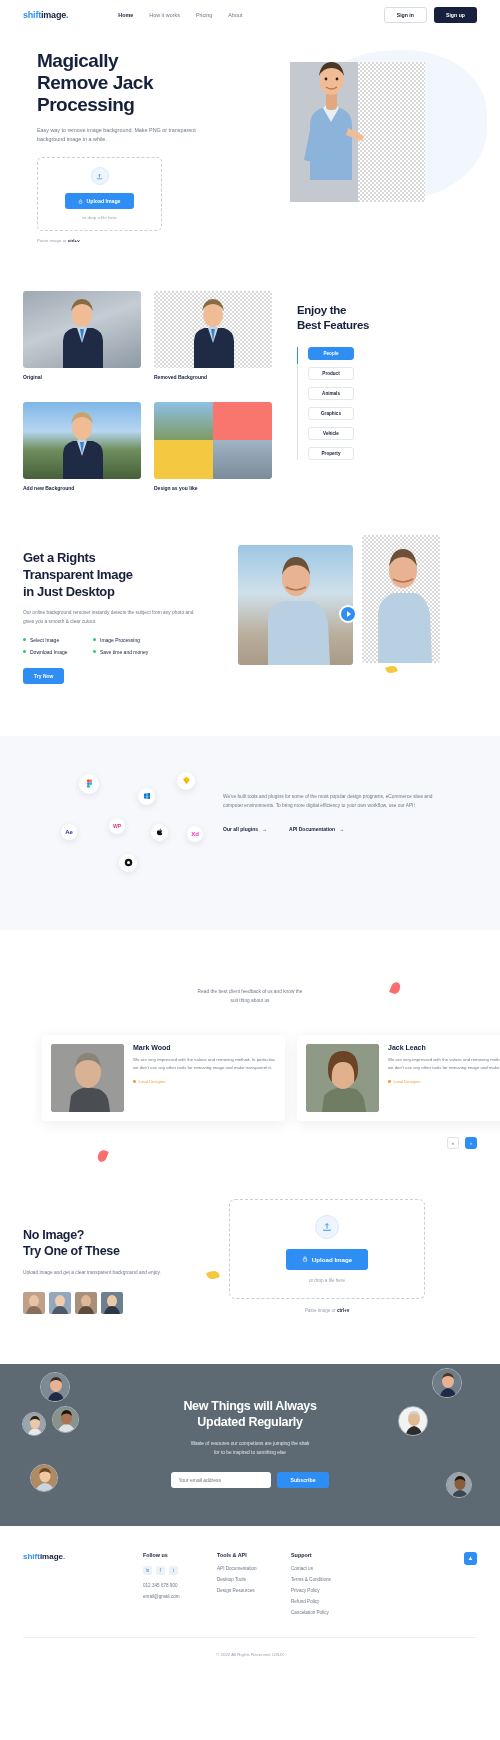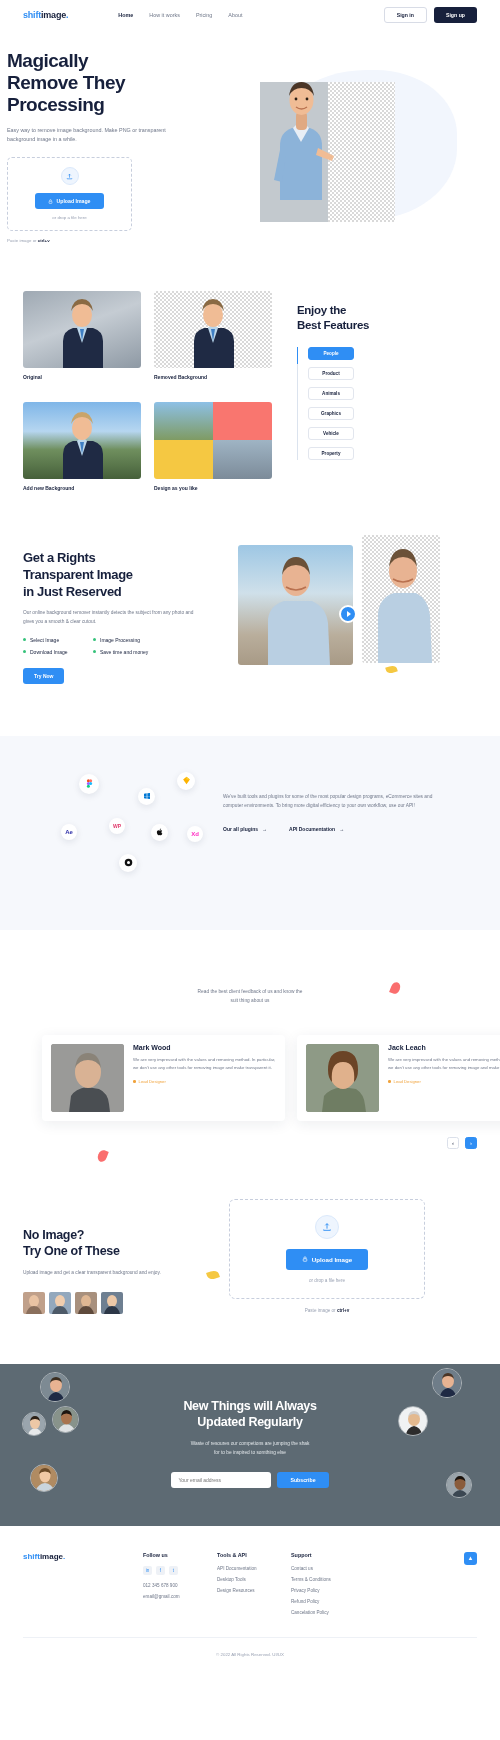--- a/index.html
+++ b/index.html
@@ -26,21 +26,21 @@
     font-size:5.2px; color:#17203c; background:#fff;
     border:.6px solid #d8dce6; border-radius:3px;
     padding:4px 12px; font-weight:bold;
   }
   .btn-signup {
     font-size:5.2px; color:#fff; background:#17203c;
     border:none; border-radius:3px; padding:4.6px 12px; font-weight:bold;
   }
 
   
-  .hero { display:flex; padding:10px 23px 0 7px; position:relative;align-items:center; }
+  .hero { display:flex; padding:10px 23px 0 37px; position:relative; }
   .hero-left { width:215px; padding-top:10px; }
   .hero h1 {
     font-size:19px; line-height:1.17; font-weight:bold;
     letter-spacing:-.5px; color:#17203c;
   }
   .hero p.sub {
     font-size:5.4px; color:#6f7789; line-height:1.75;
     margin-top:9px; width:160px;
   }
   .dropzone {
@@ -236,21 +236,21 @@
     <div class="auth">
       <button class="btn-signin">Sign in</button>
       <button class="btn-signup">Sign up</button>
     </div>
   </div>
 
   <div class="hero">
     <div class="hero-left">
       <h1>
         <span>Magically</span><br>
-        <span>Remove They</span><br>
+        <span>Remove Jack</span><br>
         <span>Processing</span>
       </h1>
       <p class="sub">Easy way to remove image background. Make PNG or transparent background image in a while.</p>
 
       <div class="dropzone">
         <div class="dz-circle">
           <svg viewBox="0 0 24 24" fill="none" stroke="#2f8ef4" stroke-width="2.4">
               <path d="M12 16V4M12 4l-4 4M12 4l4 4M4 18v2h16v-2"></path>
             </svg>
         </div>
@@ -358,21 +358,21 @@
         <div class="feat-item">Property</div>
       </div>
     </div>
   </div>
 
   <div class="sec-trans">
     <div class="trans-left">
       <h2>
         <span>Get a Rights</span><br>
         <span>Transparent Image</span><br>
-        <span>in Just Reserved</span>
+        <span>in Just Desktop</span>
       </h2>
       <p>Our online background remover instantly detects the subject from any photo and gives you a smooth &amp; clear cutout.</p>
       <div class="bullets">
         <div class="bullet">
             <i></i>
             <span>Select Image</span>
           </div>
         <div class="bullet">
             <i></i>
             <span>Image Processing</span>

